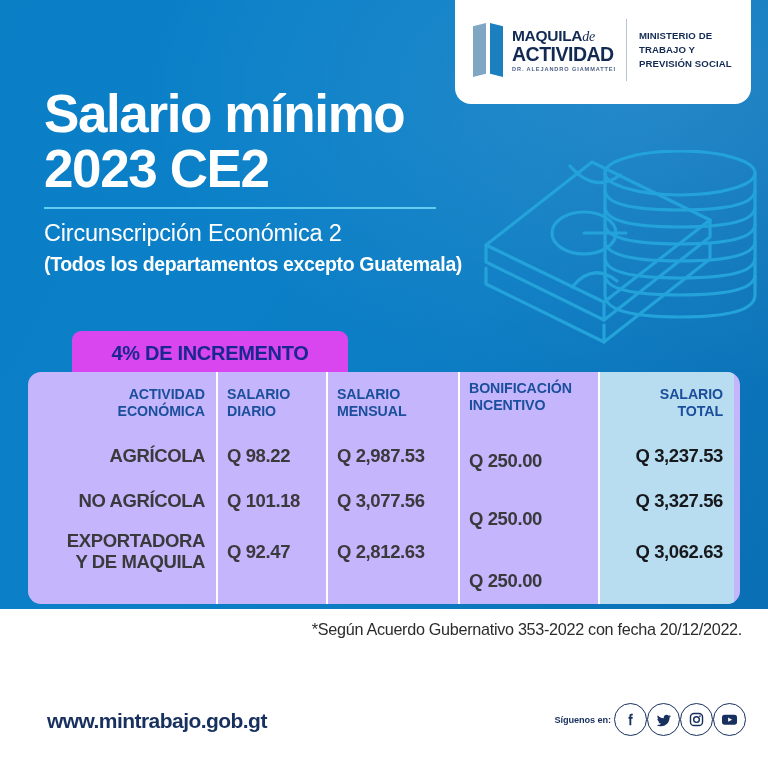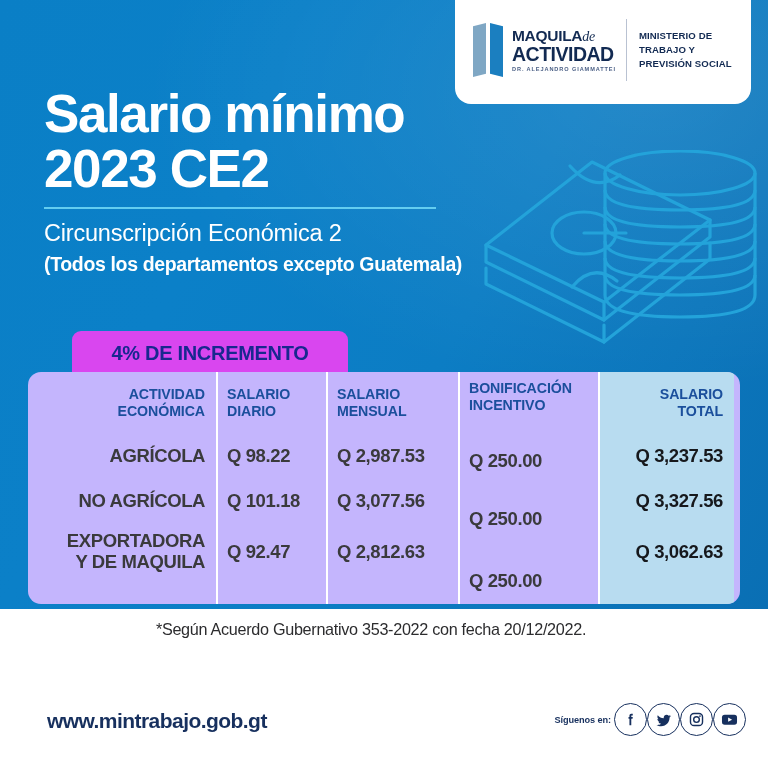--- a/index.html
+++ b/index.html
@@ -235,21 +235,21 @@
   .cell.two-line { height: 56px; }
   .col-0 .cell { justify-content: flex-end; text-align: right; }
   .col-4 .cell { justify-content: flex-end; text-align: right; font-weight: 700; color: #16181c; }
   .col-1 .cell, .col-2 .cell, .col-3 .cell { justify-content: flex-start; text-align: left; }
 
   
   .footnote {
     position: absolute;
     left: 0; right: 26px;
     top: 620px;
-    text-align: center;
+    text-align: right;
     color: #2c2c2e;
     font-size: 16.2px;
     letter-spacing: -0.3px;
   }
 
   
   .site-url {
     position: absolute;
     left: 47px;
     top: 709px;

